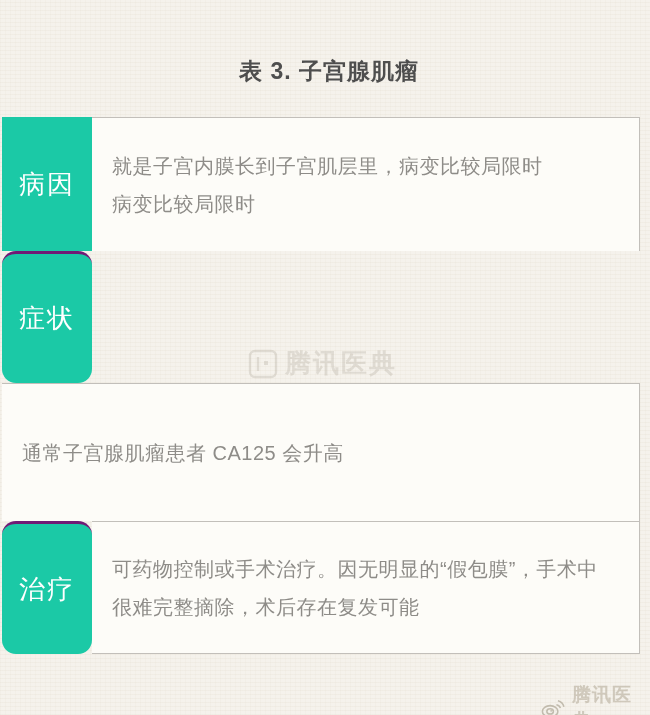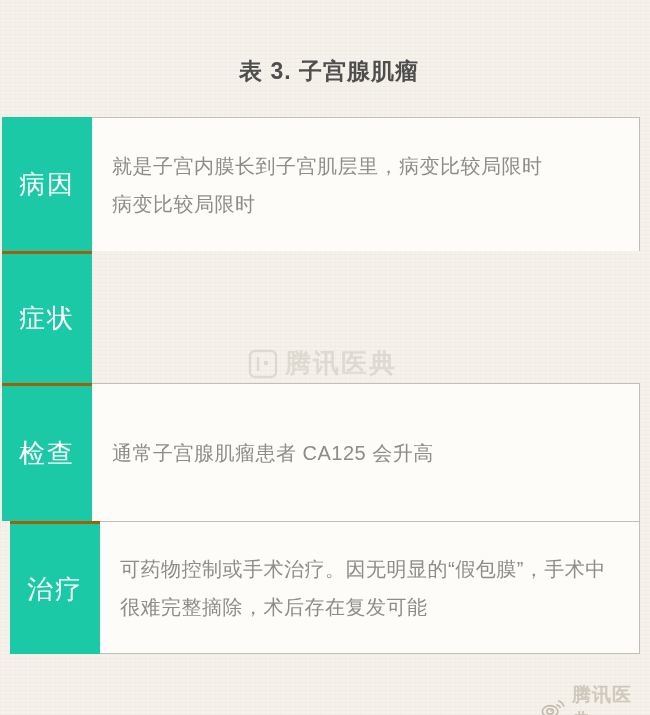--- a/index.html
+++ b/index.html
@@ -36,35 +36,35 @@
   .info-table {
     position: absolute;
     top: 117px; left: 2px;
     width: 638px;
     z-index: 1;
   }
   .row { display: flex; }
   .row-1 { height: 134px; }
   .row-2 { height: 132px; }
   .row-3 { height: 138px; }
-  .row-4 { height: 133px; margin-left: 8px; }
+  .row-4 { height: 133px; }
   .label-cell {
     flex: 0 0 90px;
     width: 90px;
     background: #1bc9a6;
     color: #ffffff;
     display: flex;
     align-items: center;
     justify-content: center;
     font-size: 26px;
     font-weight: 500;
     letter-spacing: 2px;
     box-sizing: border-box;
   }
-  .row + .row .label-cell { border-top: 3px solid #a16207; }
+  .row + .row .label-cell { border-top: 3px solid #701a75; border-radius: 14px; }
   .content-cell {
     flex: 1;
     background: #fdfcf8;
     border-top: 1px solid #c2bfba;
     border-right: 1px solid #c2bfba;
     box-sizing: border-box;
     display: flex;
     flex-direction: column;
     justify-content: center;
     padding-left: 20px;
@@ -126,21 +126,20 @@
       <p class="content-line">就是子宫内膜长到子宫肌层里，病变比较局限时</p>
       <p class="content-line">病变比较局限时</p>
     </div>
   </div>
 
   <div class="row row-2">
     <div class="label-cell">症状</div>
   </div>
 
   <div class="row row-3">
-    <div class="label-cell">检查</div>
     <div class="content-cell">
       <p class="content-line">通常子宫腺肌瘤患者 CA125 会升高</p>
     </div>
   </div>
 
   <div class="row row-4">
     <div class="label-cell">治疗</div>
     <div class="content-cell">
       <p class="content-line">可药物控制或手术治疗。因无明显的“假包膜”，手术中</p>
       <p class="content-line">很难完整摘除，术后存在复发可能</p>

